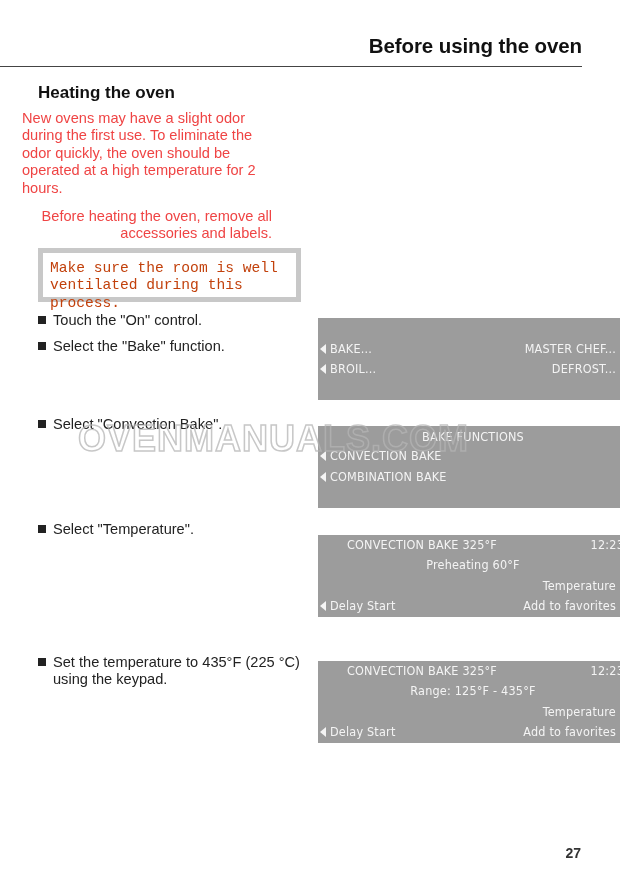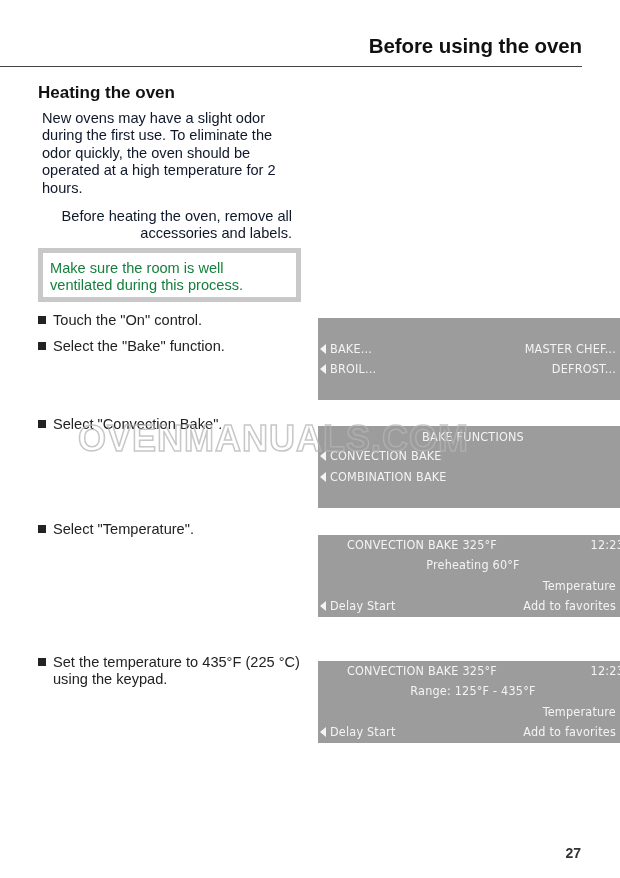--- a/index.html
+++ b/index.html
@@ -12,30 +12,30 @@
       font-size: 20.5px; font-weight: bold; color: #111; letter-spacing: -0.1px;
     }
     .header-rule {
       position: absolute; left: 0; top: 66px; width: 582px; height: 1px; background: #444;
     }
     .section-heading {
       position: absolute; left: 38px; top: 83px;
       font-size: 17px; font-weight: bold; color: #111;
     }
     .para {
-      position: absolute; left: 42px; width: 250px;
-      font-size: 14.6px; line-height: 17.4px; color: #0f172a;
+      position: absolute; left: 22px; width: 250px;
+      font-size: 14.6px; line-height: 17.4px; color: #ef4444;
     }
     .note-box {
       position: absolute; left: 38px; top: 248px; width: 253px; height: 44px;
       border: 5px solid #c8c8c8; background: #fff;
     }
     .note-text {
       position: absolute; left: 7px; top: 7px; width: 240px;
-      font-size: 14.6px; line-height: 17.4px; color: #15803d;
+      font-size: 14.6px; line-height: 17.4px; color: #c2410c; font-family: Liberation Mono, monospace;
     }
     .step {
       position: absolute; left: 38px; width: 270px;
       font-size: 14.6px; line-height: 17.4px; color: #222;
     }
     .step .bullet {
       position: absolute; left: 0; top: 4px; width: 8px; height: 8px; background: #222;
     }
     .step .step-text { display: block; margin-left: 15px; }
     .display {

